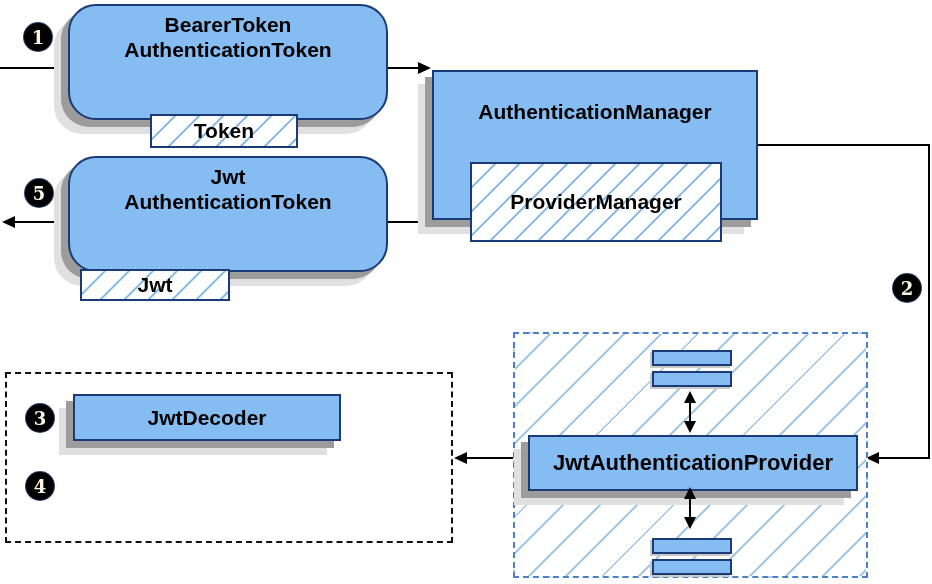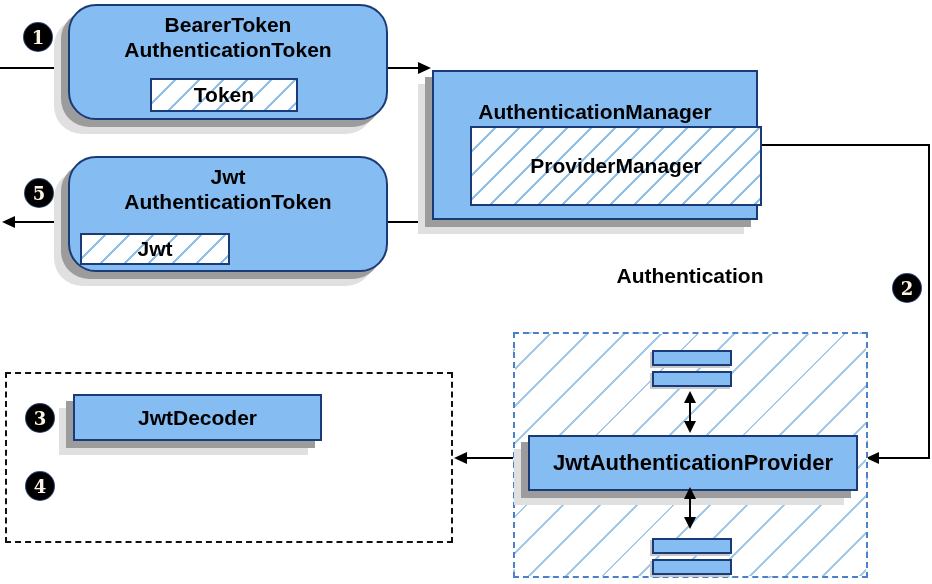--- a/index.html
+++ b/index.html
@@ -25,21 +25,21 @@
     box-shadow:-7px 7px 0 0 #9C9C9C,-14px 14px 0 0 #E0E0E0;z-index:2;
   }
   .rounded{border-radius:28px;}
   .node-title{font-weight:700;font-size:21px;line-height:1.18;text-align:center;padding-top:7px;}
   .node-title span{display:block;}
   .flexcenter{display:flex;align-items:center;justify-content:center;}
   .chip{
     position:absolute;box-sizing:border-box;border:2px solid #1B3A78;background:#fff;
     display:flex;align-items:center;justify-content:center;font-weight:700;font-size:21px;
   }
-  .hatch{background:repeating-linear-gradient(135deg,#fff 0,#fff 15px,#8FC0EA 15px,#8FC0EA 17px);}
+  .hatch{background:repeating-linear-gradient(135deg,#fff 0,#fff 15px,#8FC0EA 15px,#8FC0EA 17px);margin-top:36px;}
   .hatch-wide{background:repeating-linear-gradient(135deg,#fff 0,#fff 24px,#A3C9EA 24px,#A3C9EA 26px);}
   
   .providers-box{
     position:absolute;box-sizing:border-box;border:2px dashed #4B80C8;z-index:1;
   }
   .decoders-box{
     position:absolute;box-sizing:border-box;border:2px dashed #111;background:#fff;z-index:1;
   }
   .group-title{position:absolute;font-weight:700;font-size:21px;line-height:1.15;text-align:center;}
   .group-title span{display:block;}
@@ -68,21 +68,21 @@
     <div class="chip hatch" style="left:80px;top:72px;width:148px;height:34px">Token</div>
   </div>
 
   <div class="hline" style="left:388px;top:67px;width:32px"></div>
   <div class="tri tri-right" style="left:418px;top:62px"></div>
 
   <div class="node" style="left:432px;top:70px;width:326px;height:150px">
     <div class="node-title" style="padding-top:28px">
       <span>AuthenticationManager</span>
     </div>
-    <div class="chip hatch" style="left:36px;top:54px;width:292px;height:80px">ProviderManager</div>
+    <div class="chip hatch" style="left:36px;top:54px;width:252px;height:80px">ProviderManager</div>
   </div>
 
   <div class="hline" style="left:388px;top:221px;width:44px"></div>
   <div class="hline" style="left:14px;top:221px;width:54px"></div>
   <div class="tri tri-left" style="left:2px;top:216px"></div>
   <div class="badge" style="left:25px;top:179px">5</div>
 
   <div class="node rounded" style="left:68px;top:156px;width:320px;height:116px">
     <div class="node-title">
       <span>Jwt</span>
@@ -91,21 +91,20 @@
     <div class="chip hatch" style="left:10px;top:75px;width:150px;height:32px">Jwt</div>
   </div>
 
   <div class="hline" style="left:758px;top:144px;width:172px"></div>
   <div class="vline" style="left:928px;top:144px;height:315px"></div>
   <div class="hline" style="left:878px;top:457px;width:51px"></div>
   <div class="tri tri-left" style="left:866px;top:452px"></div>
   <div class="badge" style="left:893px;top:274px">2</div>
 
   <div class="group-title" style="left:565px;top:264px;width:250px">
-    <span>Authentication</span>
   </div>
   <div class="providers-box hatch-wide" style="left:513px;top:332px;width:355px;height:246px">
     <div class="bar" style="left:137px;top:16px"></div>
     <div class="bar" style="left:137px;top:37px"></div>
     <div class="bar" style="left:137px;top:204px"></div>
     <div class="bar" style="left:137px;top:225px"></div>
   </div>
   <div class="dbl-arrow" style="left:684px;top:391px;height:42px;z-index:2">
     <div class="tri tri-up"></div>
     <div class="mid"></div>
@@ -116,16 +115,16 @@
     <div class="tri tri-up"></div>
     <div class="mid"></div>
     <div class="tri tri-down"></div>
   </div>
 
   <div class="hline" style="left:466px;top:457px;width:62px"></div>
   <div class="tri tri-left" style="left:454px;top:452px"></div>
 
   <div class="decoders-box" style="left:5px;top:372px;width:448px;height:171px"></div>
   <div class="badge" style="left:26px;top:404px">3</div>
-  <div class="node flexcenter" style="left:73px;top:394px;width:249px;height:47px;font-weight:700;font-size:21px">JwtDecoder</div>
+  <div class="node flexcenter" style="left:73px;top:394px;width:268px;height:47px;font-weight:700;font-size:21px">JwtDecoder</div>
   <div class="badge" style="left:26px;top:472px">4</div>
 
 </div>
 
 </body></html>

